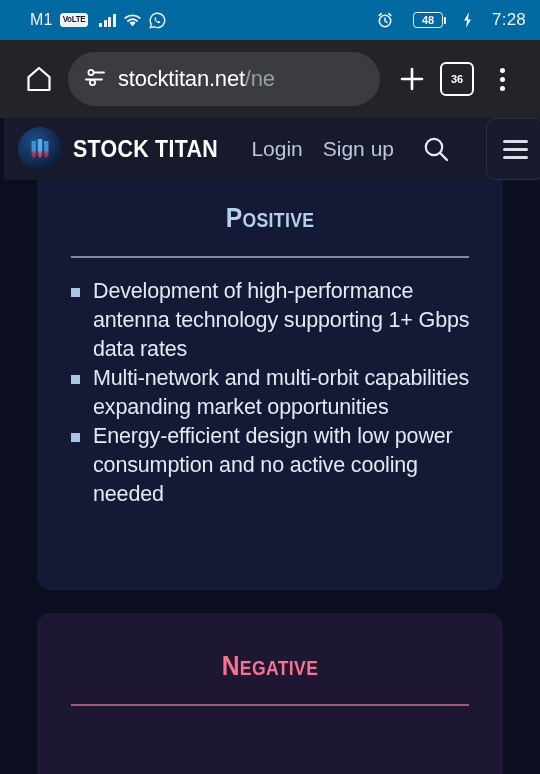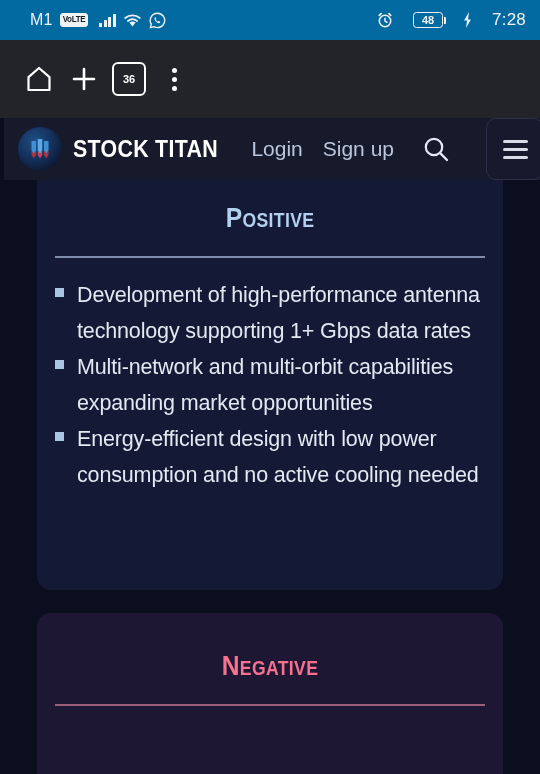--- a/index.html
+++ b/index.html
@@ -103,21 +103,21 @@
   }
   .hamb-btn i { display:block; width:25px; height:3px; background:#d9dde8; border-radius:2px;}
 
   
   .content {
     position:absolute; top:180px; left:0; width:540px; height:594px;
     background:#0b0e1f; overflow:hidden;
   }
   .card {
     position:absolute; left:37px; width:466px;
-    padding:0 10px;
+    padding:0 26px;
   }
   .card.positive {
     top:-30px; height:440px;
     background:#141a36;
     border-radius:0 0 14px 14px;
   }
   .card.negative {
     top:433px; height:200px;
     background:#1d1733;
     border-radius:14px 14px 0 0;
@@ -130,21 +130,21 @@
   }
   .positive .card-title { color:#b3d0ee; padding-top:52px; }
   .negative .card-title { color:#f8718f; padding-top:37px; }
   .divider { height:1.5px; margin:22px 8px 0 8px; }
   .positive .divider { background:#7e8bab; }
   .negative .divider { background:#9e5d79; }
 
   ul.bullets { list-style:none; margin:19px 0 0 0; padding:0; }
   ul.bullets li {
     position:relative; padding-left:30px; margin-bottom:0;
-    font-size:21.5px; line-height:36px; color:#e4e8f2;
+    font-size:21.5px; line-height:29px; color:#e4e8f2;
     letter-spacing:-.15px;
   }
   ul.bullets li::before {
     content:""; position:absolute; left:8px; top:11px;
     width:9px; height:9px;
   }
   .positive ul.bullets li::before { background:#aac4e3; }
   .negative ul.bullets li::before { background:#e8607f; }
   .negative ul.bullets { margin-top:25px; }
   .negative ul.bullets li { font-size:22px; }
@@ -198,20 +198,31 @@
       </span>
       <span class="clock">7:28</span>
     </div>
   </div>
 
   <div class="omnibar">
     <div class="home-btn">
       <svg width="30" height="30" viewBox="0 0 30 30">
           <path d="M15 4 4.5 13.2V26h21V13.2z" fill="none" stroke="#ffffff" stroke-width="2.2" stroke-linejoin="round"></path>
         </svg>
+    </div>
+    <div class="urlpill">
+      <span>
+        <svg width="22" height="22" viewBox="0 0 22 22">
+            <circle cx="7" cy="6.5" r="2.6" fill="none" stroke="#ffffff" stroke-width="1.8"></circle>
+            <path d="M10.5 6.5H20" stroke="#ffffff" stroke-width="1.8" stroke-linecap="round"></path>
+            <path d="M2 13.5h16" stroke="#ffffff" stroke-width="1.8" stroke-linecap="round"></path>
+            <circle cx="8.5" cy="16.5" r="2.6" fill="none" stroke="#ffffff" stroke-width="1.8"></circle>
+          </svg>
+      </span>
+      <span class="urltext"><span>stocktitan.net</span><span class="path">/ne</span></span>
     </div>
     <div class="plus-btn">
       <svg width="30" height="30" viewBox="0 0 30 30">
           <path d="M15 5v20M5 15h20" stroke="#ffffff" stroke-width="2.6" stroke-linecap="round"></path>
         </svg>
     </div>
     <div class="tabcount">
         <span>36</span>
       </div>
     <div class="menu-btn">

